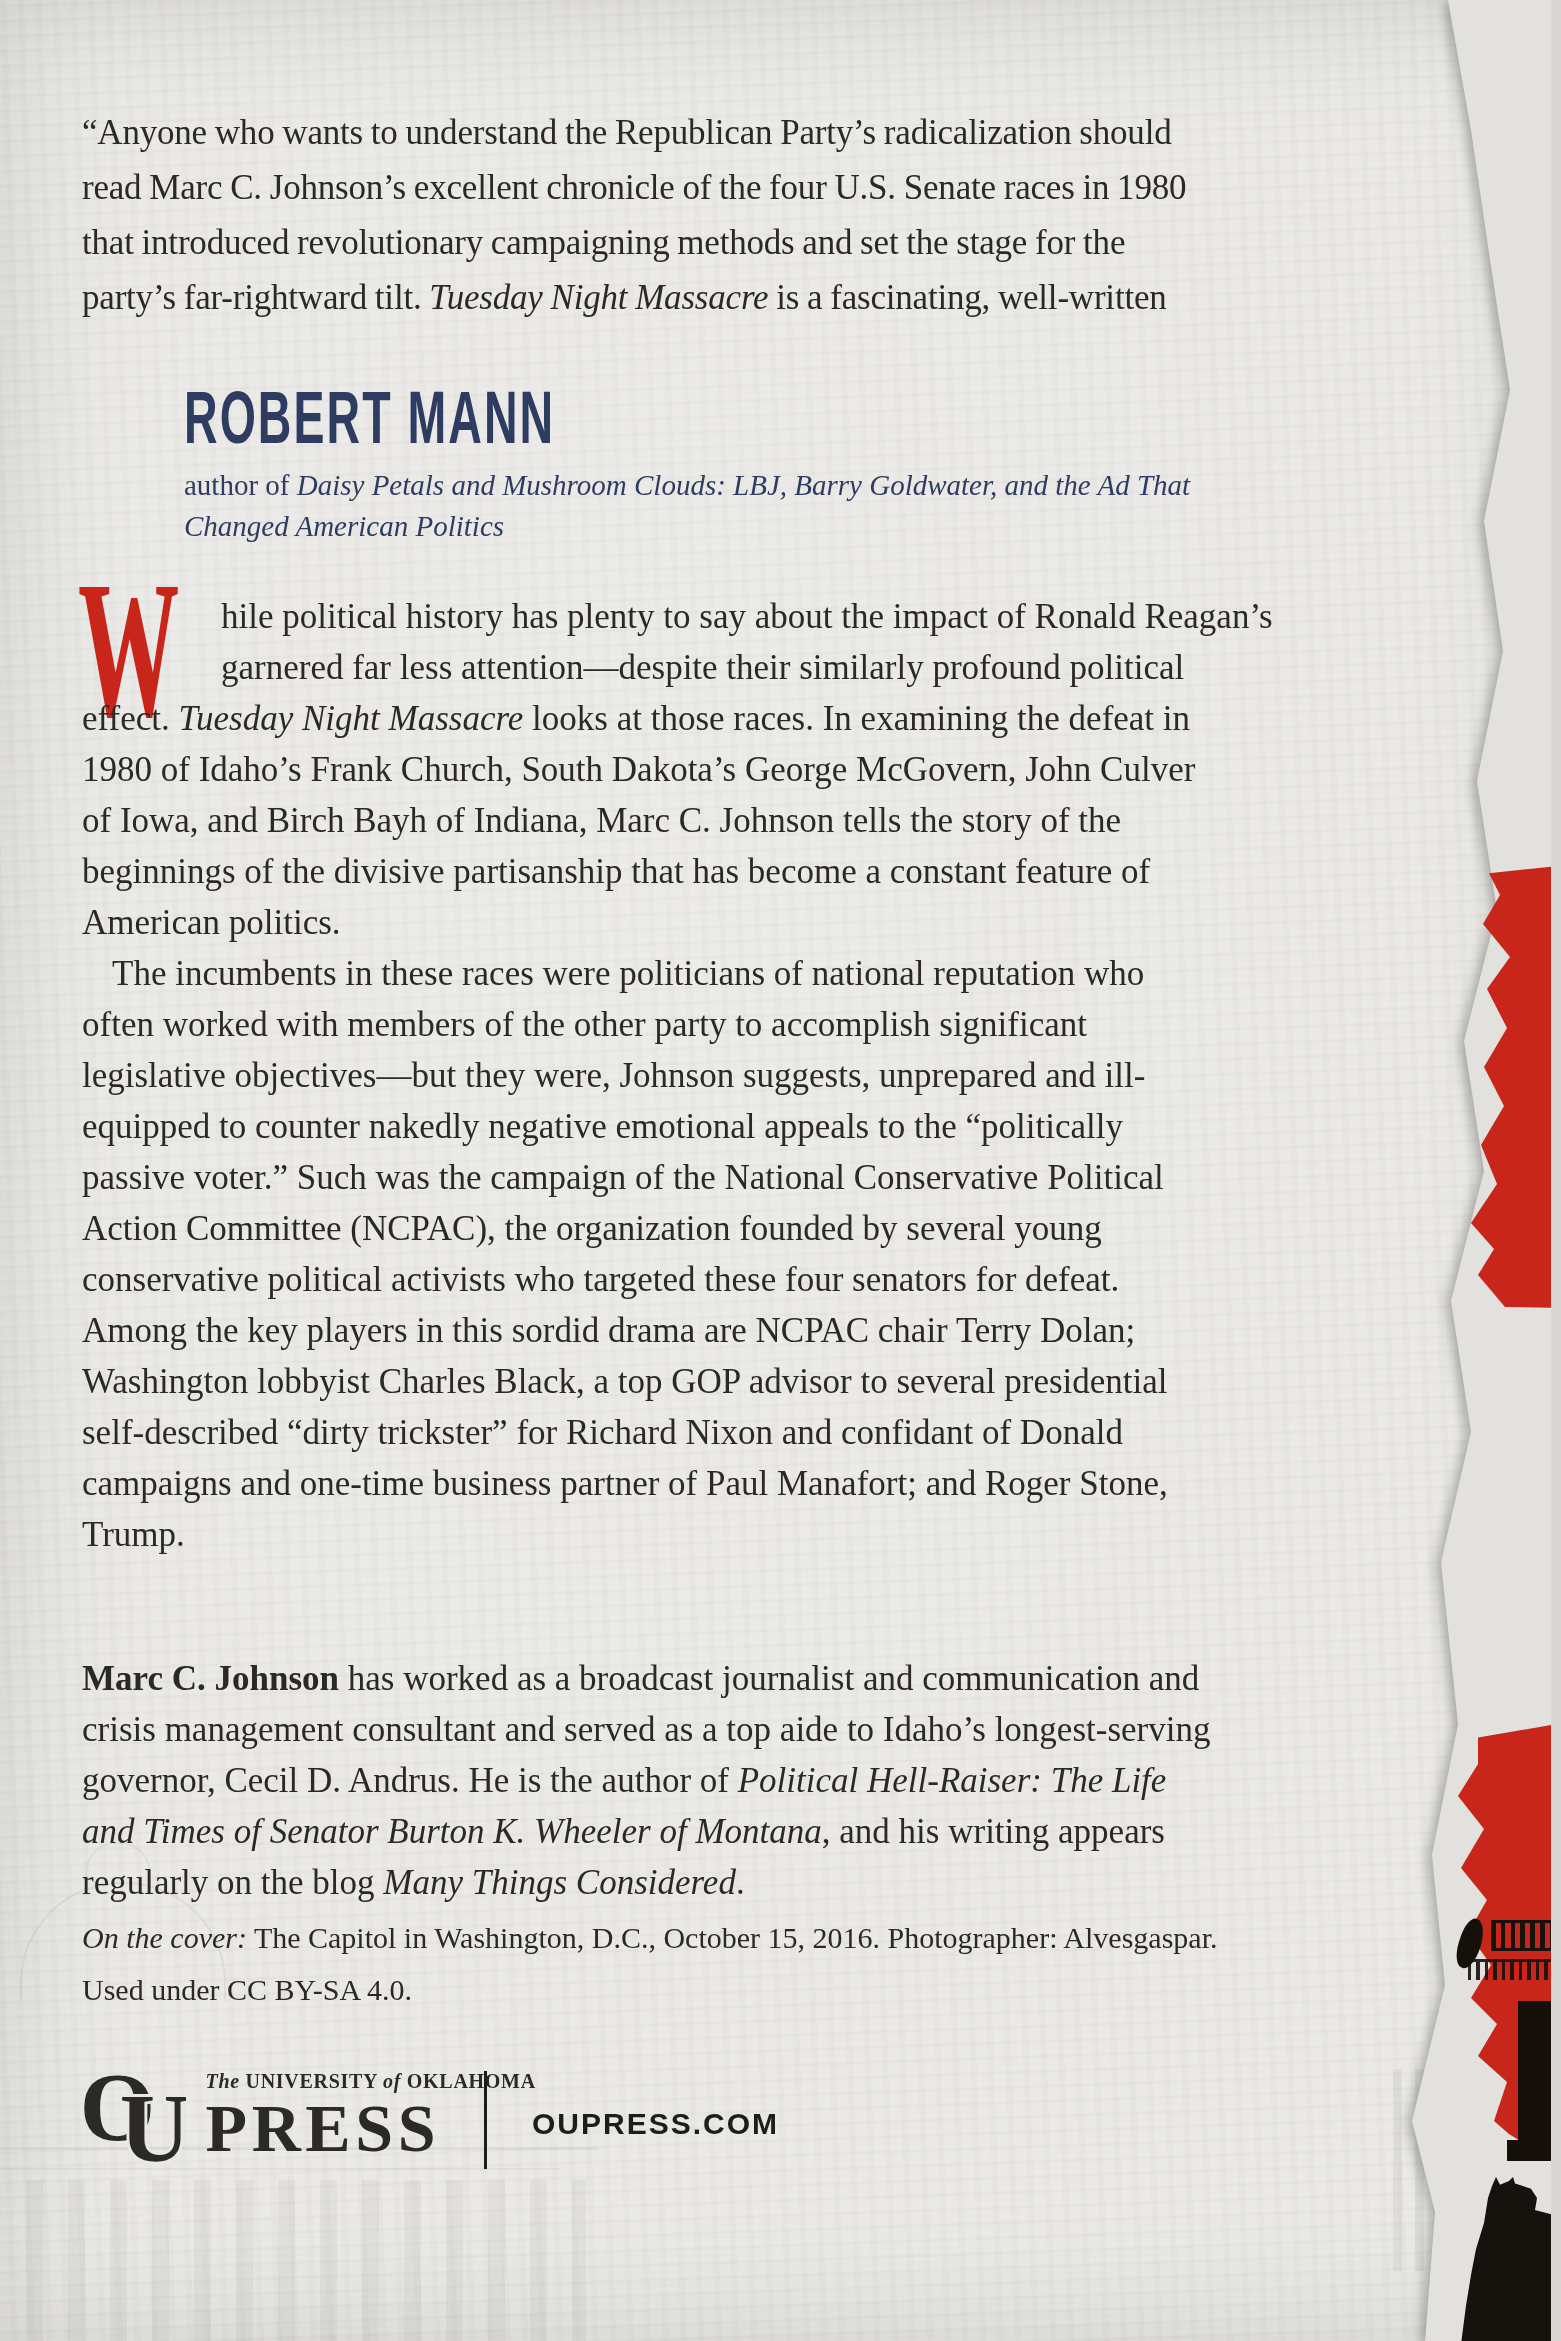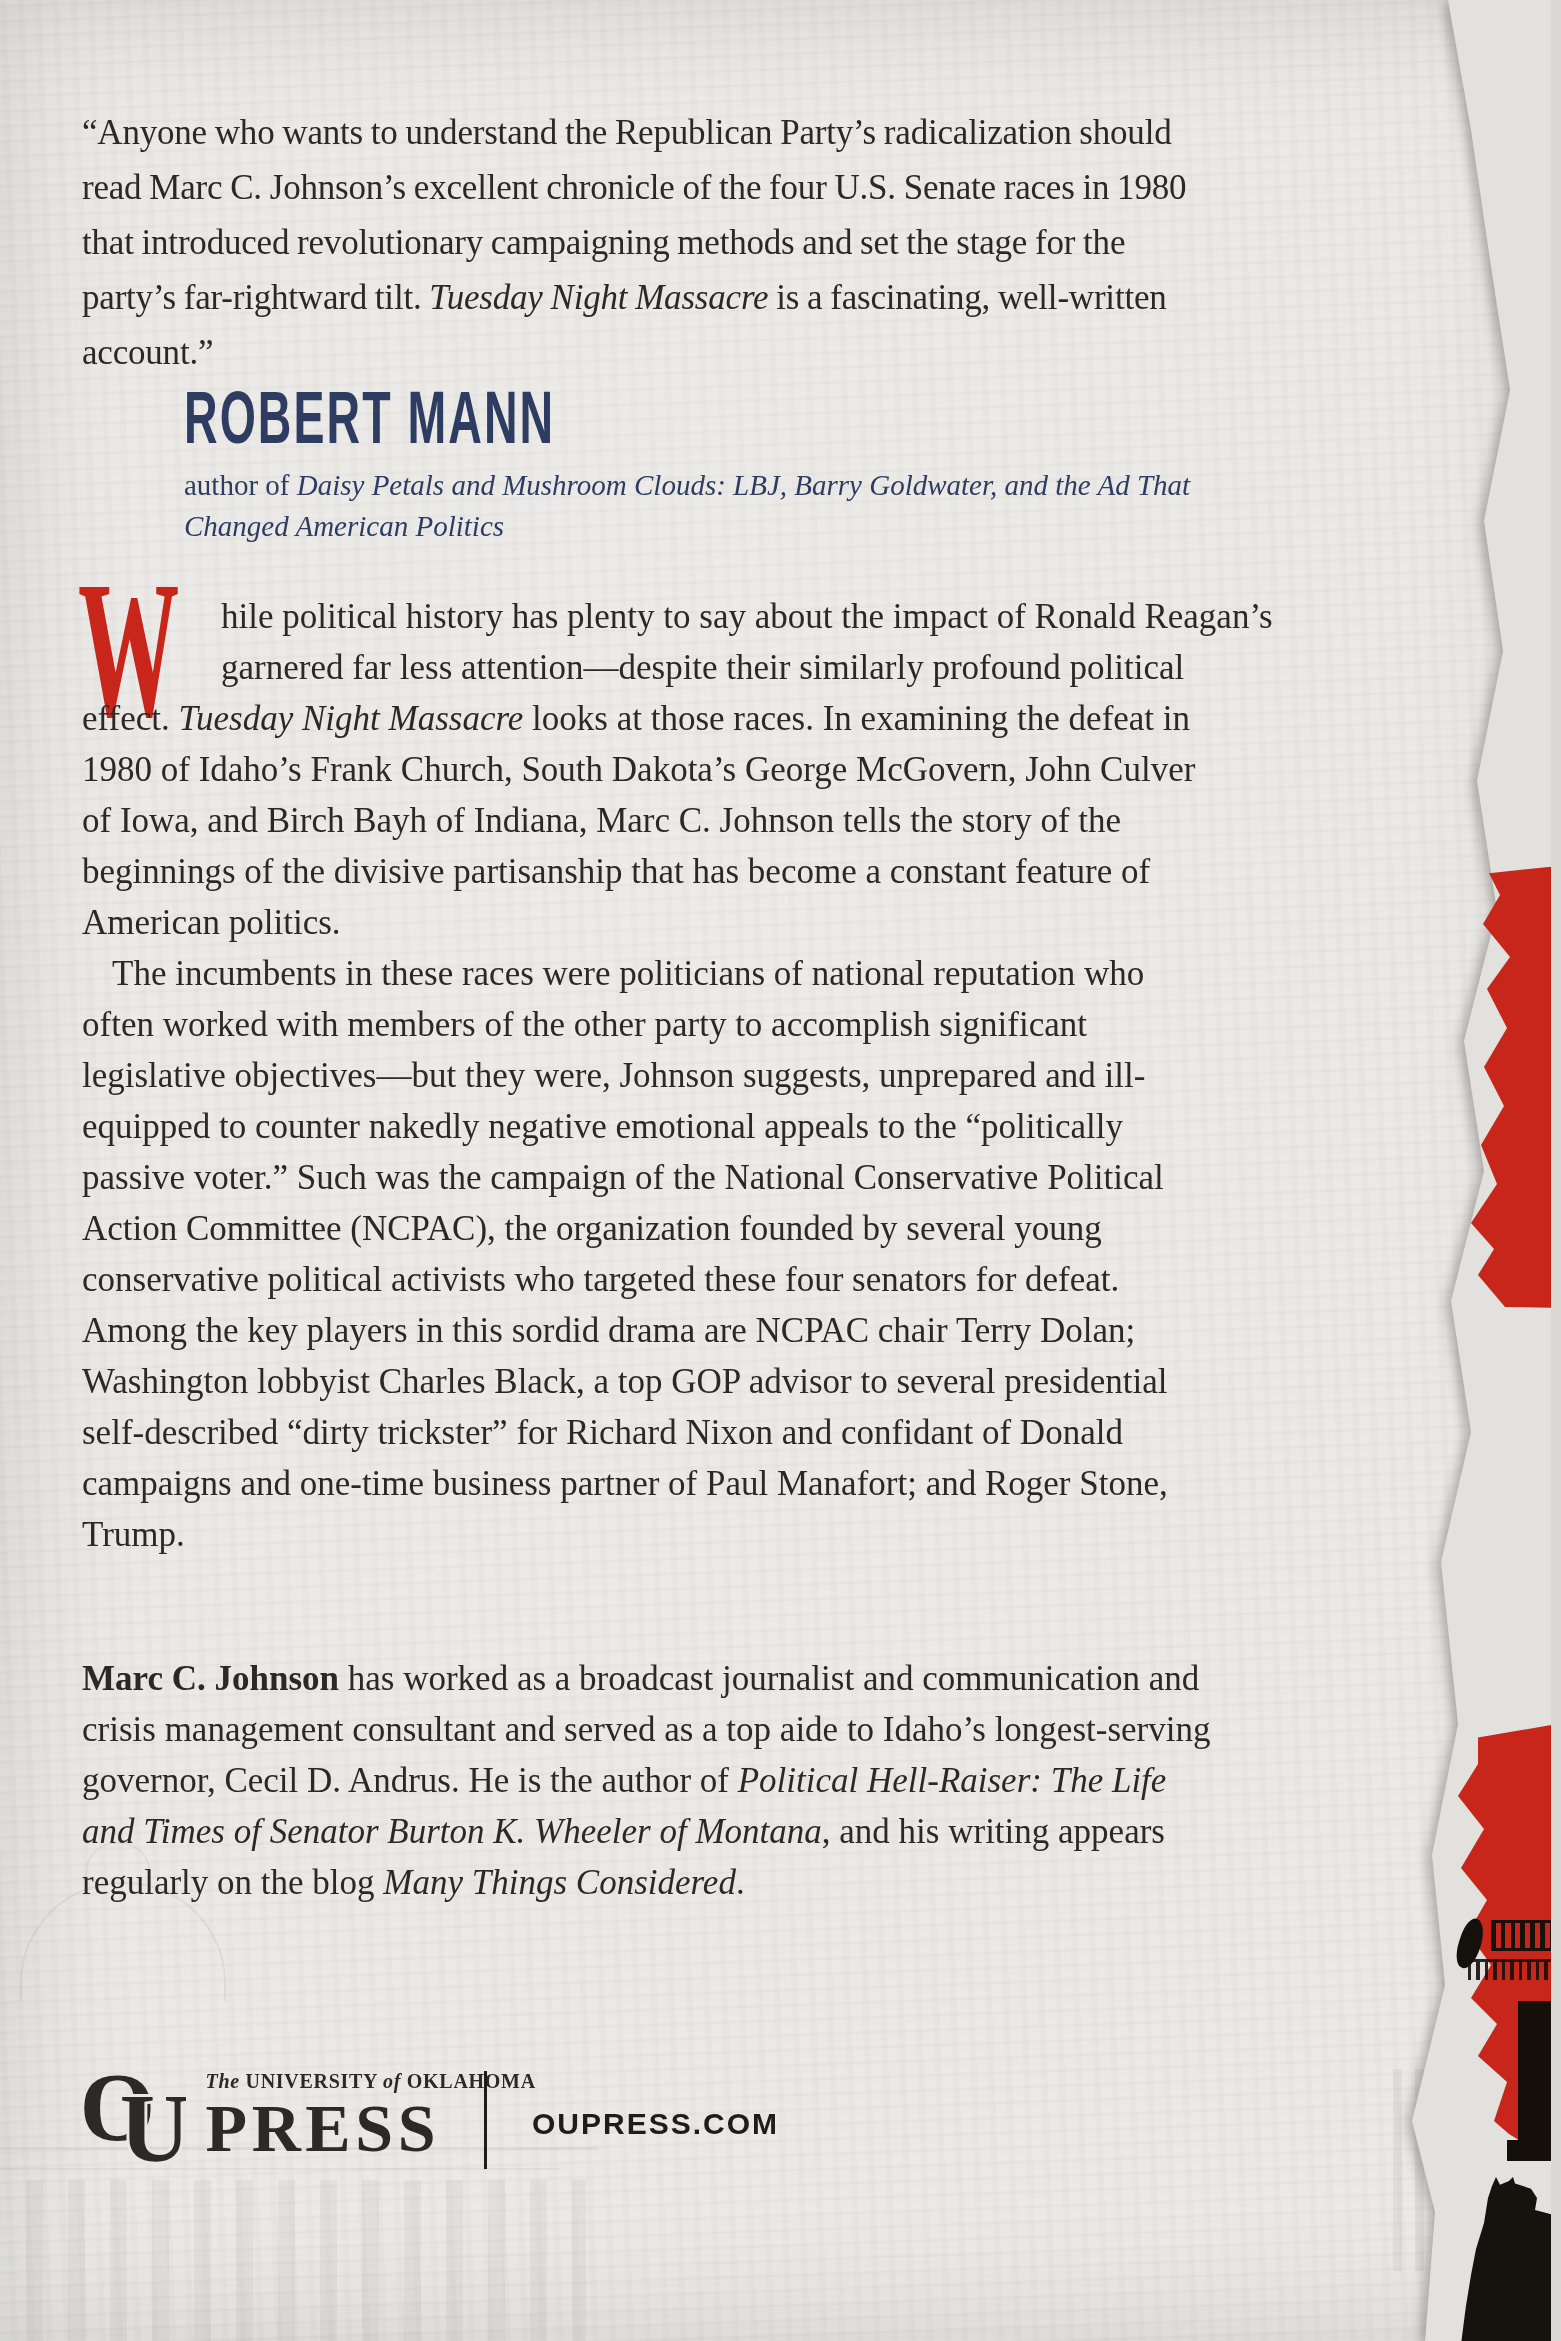--- a/index.html
+++ b/index.html
@@ -128,21 +128,20 @@
   <div class="cornice-b"></div>
   <div class="pole"></div>
   <div class="pole-base"></div>
   <div class="silhouette"></div>
 
   <div class="quote">
       <div class="tline"><span>“Anyone who wants to understand the Republican Party’s radicalization should</span></div>
       <div class="tline"><span>read Marc C. Johnson’s excellent chronicle of the four U.S. Senate races in 1980</span></div>
       <div class="tline"><span>that introduced revolutionary campaigning methods and set the stage for the</span></div>
       <div class="tline"><span>party’s far-rightward tilt. </span><span class="it">Tuesday Night Massacre</span><span> is a fascinating, well-written</span></div>
-      <div class="tline"><span>account.”</span></div>
     </div>
   <div class="reviewer">ROBERT MANN</div>
   <div class="credit">
       <div class="tline"><span>author of </span><span class="it">Daisy Petals and Mushroom Clouds: LBJ, Barry Goldwater, and the Ad That</span></div>
       <div class="tline"><span class="it">Changed American Politics</span></div>
     </div>
 
   <div class="dropcap">W</div>
   <div class="desc">
     <div>
@@ -171,20 +170,24 @@
   </div>
 
   <div class="bio">
       <div class="tline"><span class="bd">Marc C. Johnson</span><span> has worked as a broadcast journalist and communication and</span></div>
       <div class="tline"><span>crisis management consultant and served as a top aide to Idaho’s longest-serving</span></div>
       <div class="tline"><span>governor, Cecil D. Andrus. He is the author of </span><span class="it">Political Hell-Raiser: The Life</span></div>
       <div class="tline"><span class="it">and Times of Senator Burton K. Wheeler of Montana</span><span>, and his writing appears</span></div>
       <div class="tline"><span>regularly on the blog </span><span class="it">Many Things Considered</span><span>.</span></div>
     </div>
 
+  <div class="covercredit">
+      <div class="tline"><span class="it">On the cover:</span><span> The Capitol in Washington, D.C., October 15, 2016. Photographer: Alvesgaspar.</span></div>
+      <div class="tline"><span>Used under CC BY-SA 4.0.</span></div>
+    </div>
 
   <div class="logo-row">
     <svg class="monogram" viewBox="0 0 160 158">
       <text x="-4" y="118" font-family="Liberation Serif, serif" font-weight="700" font-size="150" fill="#2b2a28">O</text>
       <text x="58" y="150" font-family="Liberation Serif, serif" font-weight="700" font-size="150" fill="#2b2a28" stroke="#e9e8e5" stroke-width="9" paint-order="stroke">U</text>
     </svg>
     <div class="lockup">
       <div class="lockup-small">
           <div class="tline"><span class="it">The </span><span>UNIVERSITY </span><span class="it">of </span><span>OKLAHOMA</span></div>
         </div>

